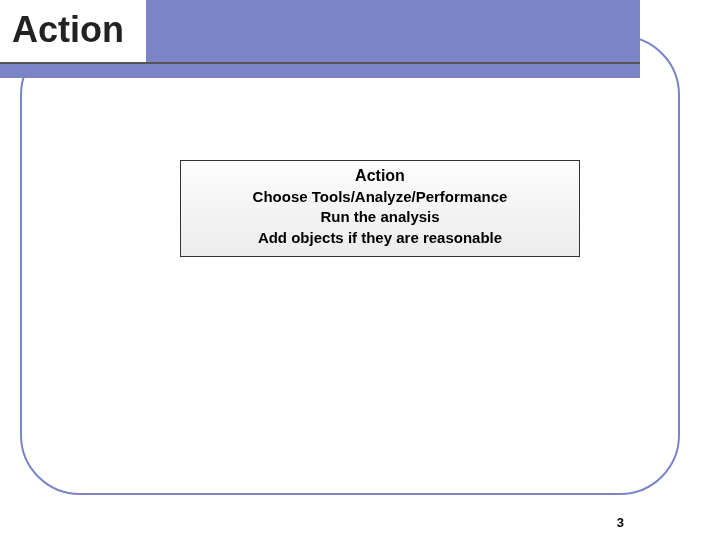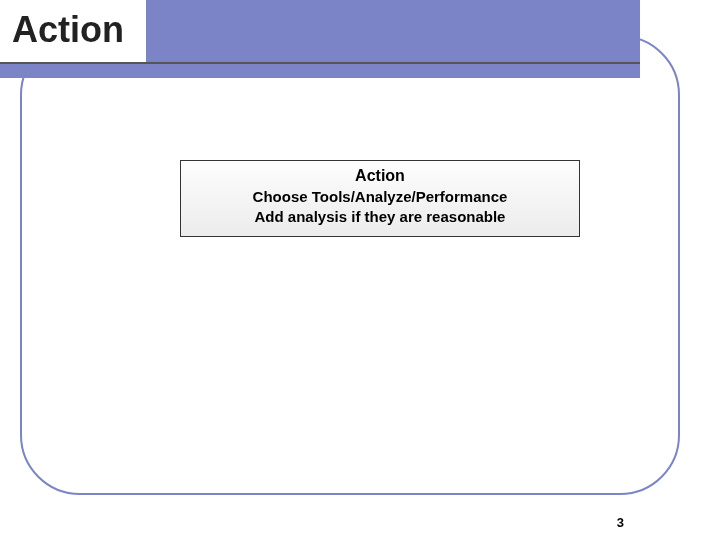--- a/index.html
+++ b/index.html
@@ -103,17 +103,18 @@
   <div class="header-band"></div>
   <div class="thin-rule"></div>
 
   <div class="title-box">
     <span class="title-text">Action</span>
   </div>
 
   <div class="content-card">
     <div class="card-title">Action</div>
     <div class="card-line">Choose Tools/Analyze/Performance</div>
-    <div class="card-line">Add analysis if they are reasonable</div>
+    <div class="card-line">Run the analysis</div>
+    <div class="card-line">Add objects if they are reasonable</div>
   </div>
 
   <div class="page-num">3</div>
 </div>
 
 </body></html>

